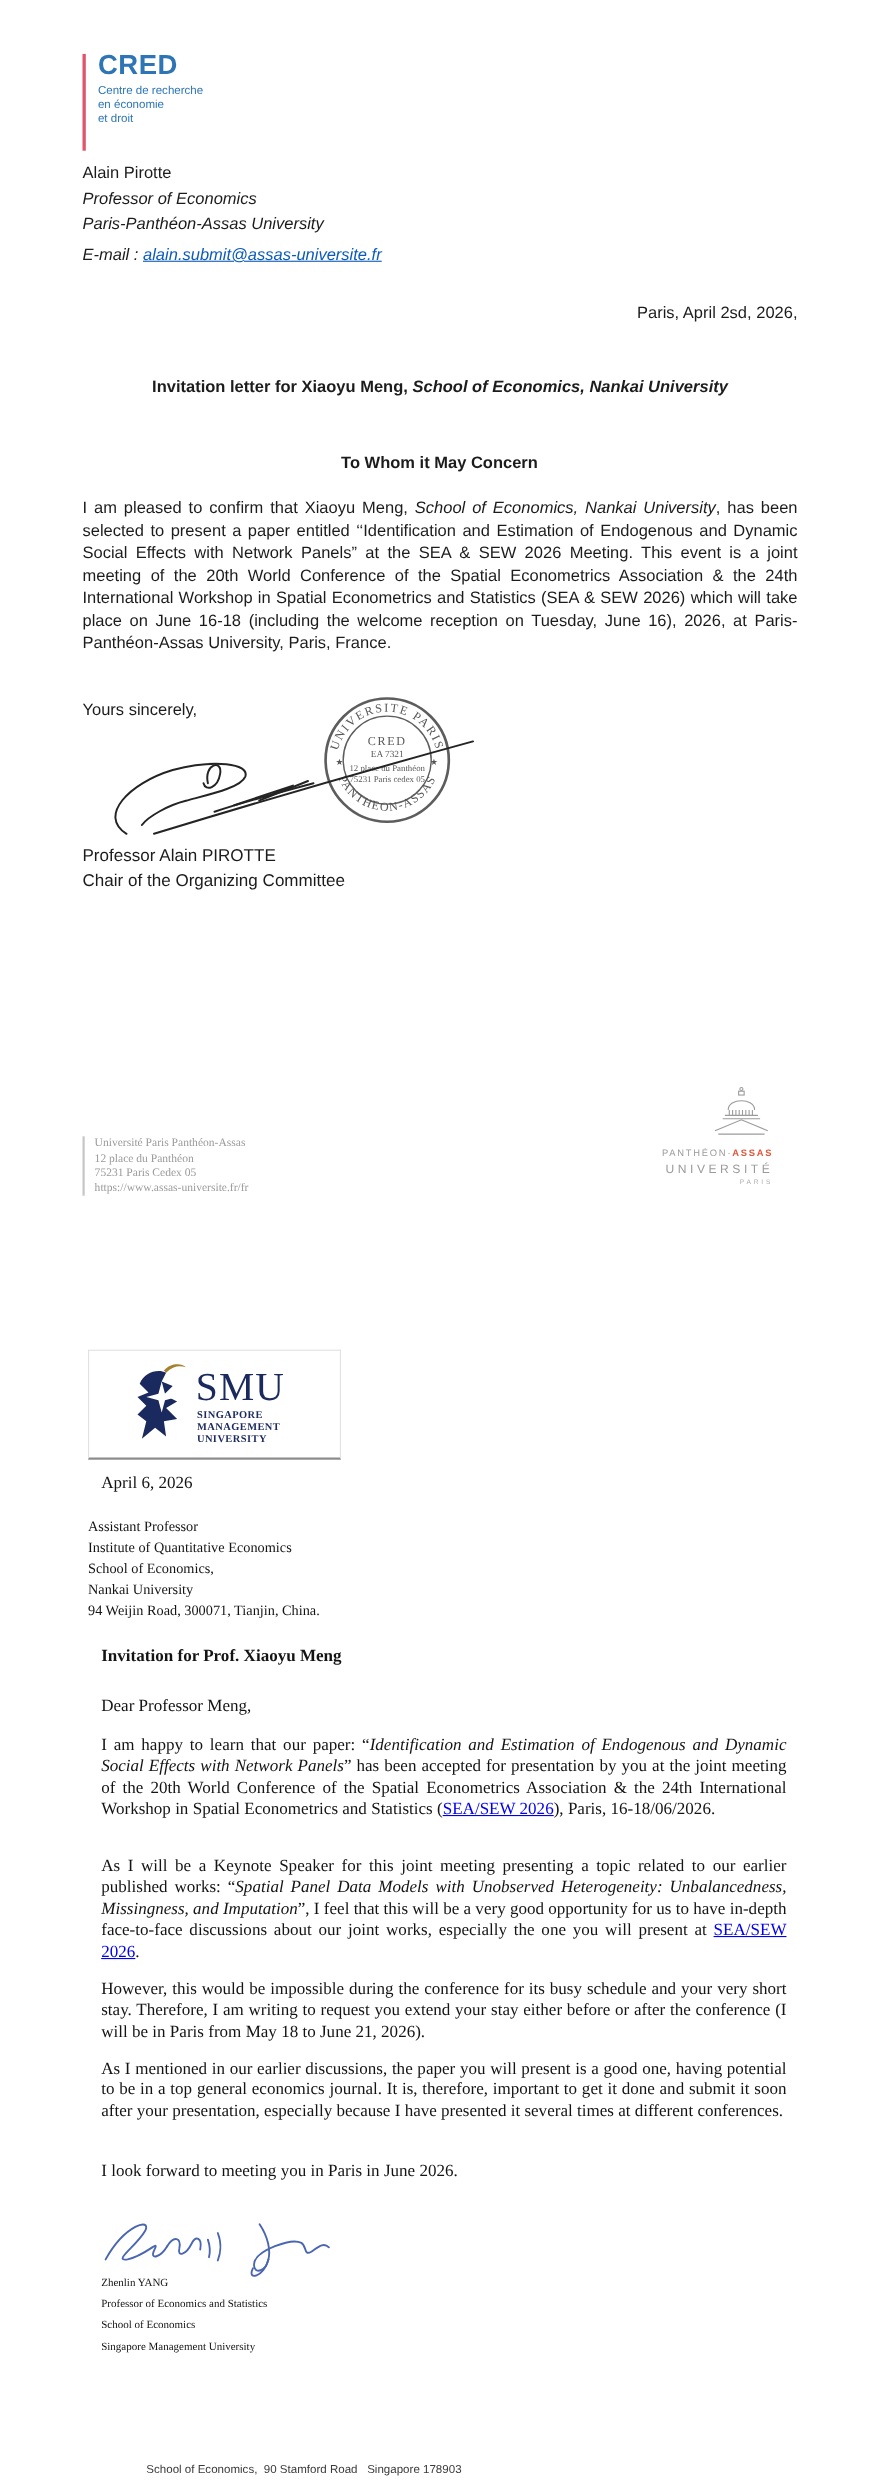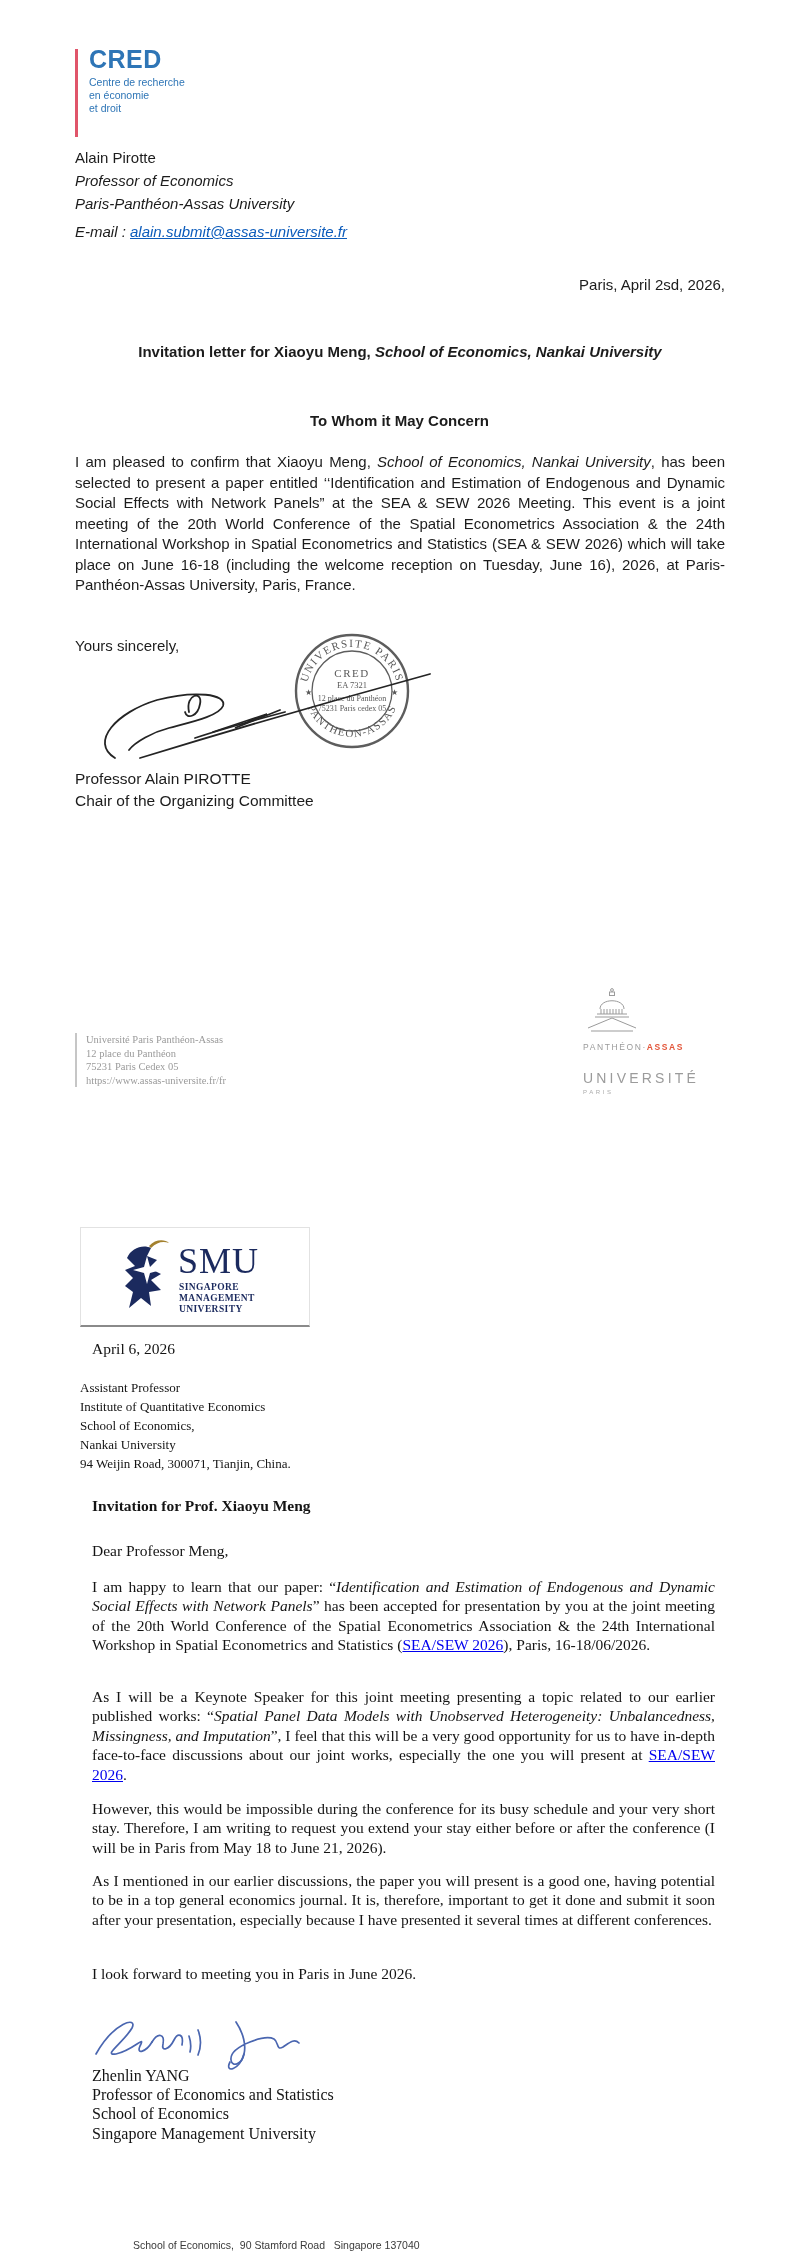--- a/index.html
+++ b/index.html
@@ -32,25 +32,25 @@
   .closing1{position:absolute;left:75px;top:637px;font-size:15px;}
 
   .stamp{position:absolute;left:292px;top:630px;width:120px;height:120px;opacity:.88;}
   .sig1{position:absolute;left:95px;top:650px;width:350px;height:118px;}
 
   .signer1{position:absolute;left:75px;top:768px;font-size:15.5px;line-height:21.5px;}
 
   .footer1{position:absolute;left:75px;top:993px;border-left:2px solid #c6c6c6;padding-left:9px;
            font-family:"Liberation Serif",serif;font-size:10.5px;line-height:13.5px;color:#9a9a9a;margin-top:40px;}
 
-  .pa-logo{position:absolute;left:583px;top:986px;width:120px;text-align:left;color:#9b9b9b;
+  .pa-logo{position:absolute;left:583px;top:986px;width:120px;text-align:right;color:#9b9b9b;
            font-family:"Liberation Sans",sans-serif;}
   .pa-logo .row1{font-size:8.5px;letter-spacing:1.6px;white-space:nowrap;margin-top:2px;}
   .pa-logo .row1 .accent{color:#e3563a;font-weight:bold;}
-  .pa-logo .row2{font-size:14px;letter-spacing:3.2px;margin-top:18px;white-space:nowrap;}
+  .pa-logo .row2{font-size:11px;letter-spacing:3.2px;margin-top:4px;white-space:nowrap;}
   .pa-logo .row3{font-size:6px;letter-spacing:2.6px;margin-top:3px;color:#ababab;}
 
   
   .l2{font-family:"Liberation Serif",serif;color:#141414;}
 
   .smu-logo{position:absolute;left:80px;top:1227px;width:228px;height:97px;background:#fff;
             border:1px solid #e2e2e2;border-bottom:2px solid #8a8a8a;}
   .smu-lion{position:absolute;left:40px;top:8px;}
   .smu-word{position:absolute;left:97px;top:16px;color:#1b2a5e;font-family:"Liberation Serif",serif;
             font-size:36px;line-height:34px;letter-spacing:1px;}
@@ -60,21 +60,21 @@
   .l2-date{position:absolute;left:92px;top:1340px;font-size:15.5px;}
   .l2-recipient{position:absolute;left:80px;top:1378px;font-size:13px;line-height:19px;}
   .l2-subject{position:absolute;left:92px;top:1497px;font-size:15.5px;font-weight:bold;}
   .l2-salutation{position:absolute;left:92px;top:1542px;font-size:15.5px;}
   .l2-par{position:absolute;left:92px;width:623px;font-size:15.5px;line-height:19.4px;text-align:justify;}
   .l2-par .it{font-style:italic;}
   .l2-par a{color:#0000ee;text-decoration:underline;}
   #l2p1{top:1577px;} #l2p2{top:1687px;} #l2p3{top:1799px;} #l2p4{top:1871px;} #l2p5{top:1964px;}
 
   .sig2{position:absolute;left:86px;top:2002px;width:245px;height:80px;}
-  .signer2{position:absolute;left:92px;top:2066px;font-size:16px;line-height:19.2px;}
+  .signer2{position:absolute;left:92px;top:2066px;font-size:10px;line-height:19.2px;}
 
   .footer2{position:absolute;left:133px;top:2210px;font-family:"Liberation Sans",sans-serif;
            font-size:10.5px;line-height:14px;color:#3a3a3a;white-space:pre-wrap;}
 
   .stamp text{fill:#3f3f3f;font-family:"Liberation Serif",serif;}
 </style>
 </head>
 <body>
 
 <div id="page">
@@ -216,18 +216,18 @@
     </svg>
 
     <div class="signer2">
       <div>Zhenlin YANG</div>
       <div>Professor of Economics and Statistics</div>
       <div>School of Economics</div>
       <div>Singapore Management University</div>
     </div>
 
     <div class="footer2">
-      <div>School of Economics,  90 Stamford Road   Singapore 137040</div>
+      <div>School of Economics,  90 Stamford Road   Singapore 178903</div>
       
     </div>
   </div>
 
 </div>
 
 </body></html>

